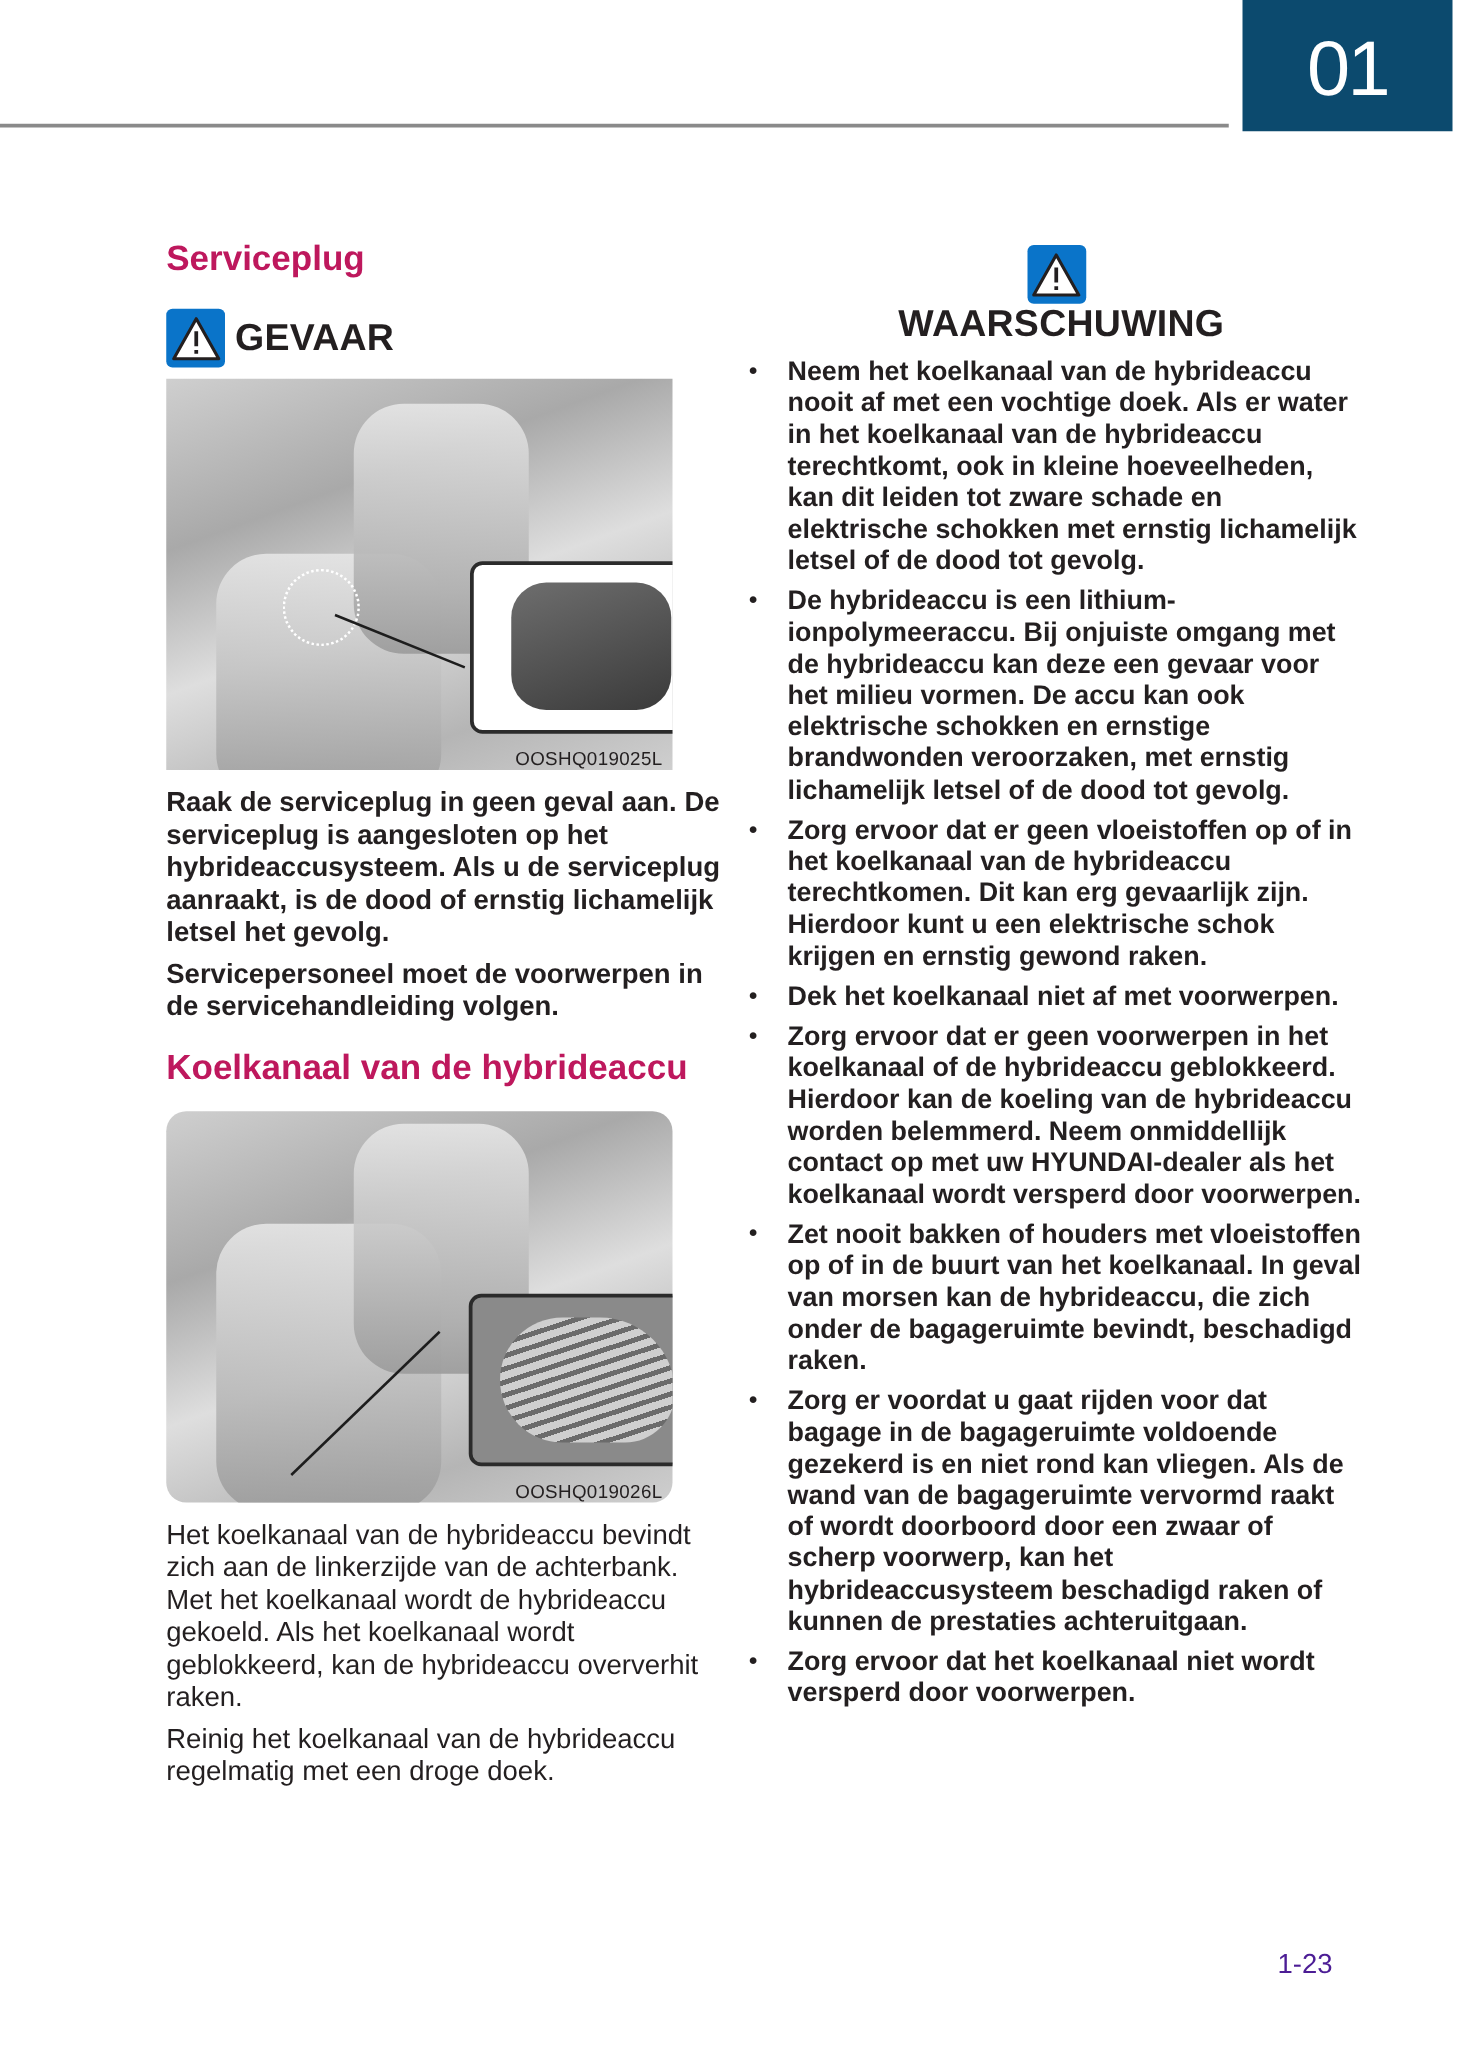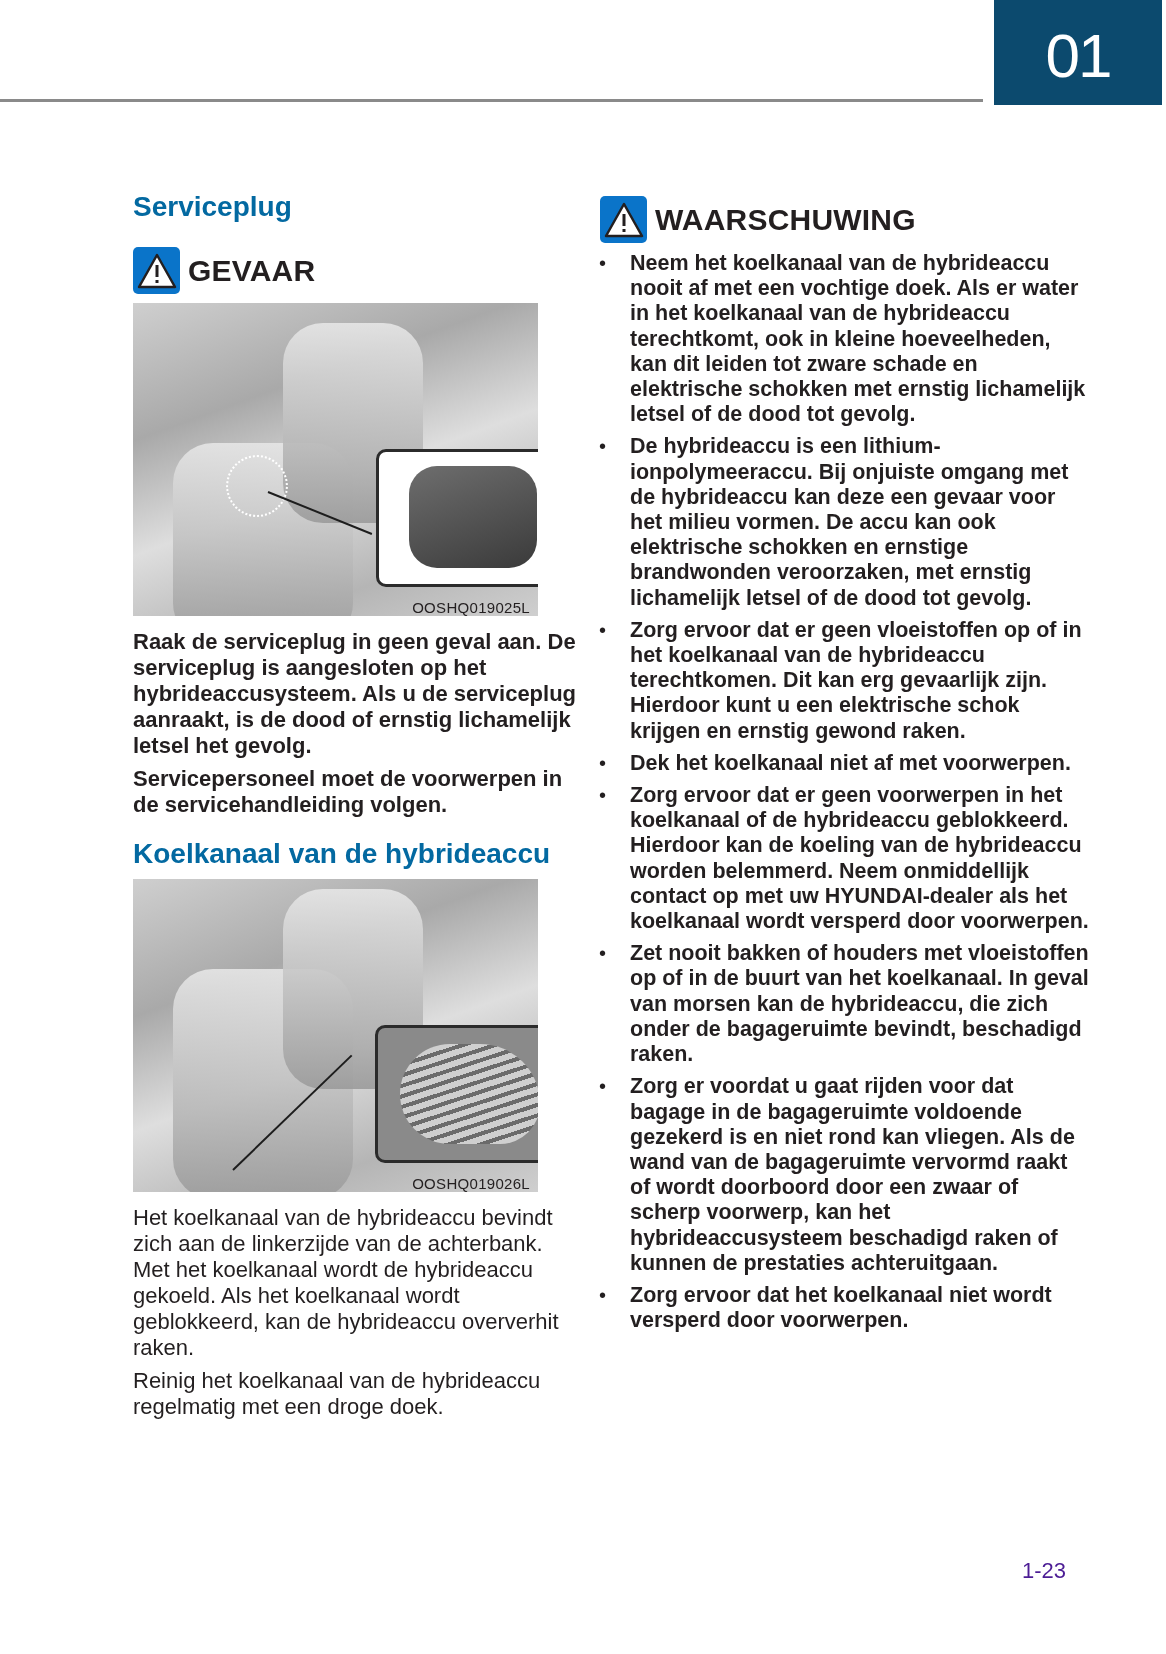--- a/index.html
+++ b/index.html
@@ -6,21 +6,21 @@
   html, body { width: 1166px; height: 1654px; background: #ffffff; overflow: hidden; }
   body { position: relative; font-family: "Liberation Sans", "DejaVu Sans", sans-serif; color: #231f20; }
 
   .top-rule { position: absolute; left: 0; top: 99px; width: 983px; height: 3px; background: #8a8a8a; }
   .chapter-tab { position: absolute; left: 994px; top: 0; width: 168px; height: 105px; background: #0c4a6e; color: #fff;
     display: flex; align-items: center; justify-content: center; font-size: 62px; font-weight: 400; letter-spacing: -2px; padding-top: 6px; }
 
   .col-left { position: absolute; left: 133px; top: 190px; width: 452px; }
   .col-right { position: absolute; left: 630px; top: 196px; width: 460px; }
 
-  .section-title { color: #0369a1; font-weight: 700; font-size: 28px; line-height: 34px; }
+  .section-title { color: #be185d; font-weight: 700; font-size: 28px; line-height: 34px; }
 
   .alert-head { display: flex; align-items: center; }
   .alert-icon { width: 47px; height: 47px; background: #0a74c9; border-radius: 5px; display: flex; align-items: center; justify-content: center; flex: none; }
   .alert-label { font-weight: 700; font-size: 30px; margin-left: 8px; color: #231f20; letter-spacing: 0.2px; }
 
   .figure { position: relative; width: 405px; height: 313px; background: linear-gradient(160deg, #cfcfcf 0%, #a9a9a9 30%, #dedede 55%, #b5b5b5 80%, #cfcfcf 100%); overflow: hidden; }
   .figure .fig-code { position: absolute; right: 8px; bottom: 0; font-size: 15px; color: #231f20; background: rgba(255,255,255,0.0); letter-spacing: 0.3px; }
   .figure .inset { position: absolute; background: #fff; border: 3px solid #2b2b2b; border-radius: 10px; }
   .figure .seat { position: absolute; border-radius: 40px; background: linear-gradient(180deg, #e6e6e6, #9b9b9b); opacity: 0.9; }
   .figure .pointer { position: absolute; height: 2px; background: #1d1d1d; transform-origin: left center; }
@@ -69,38 +69,38 @@
     <span class="fig-code">OOSHQ019025L</span>
   </div>
 
   <div style="margin-top:13px;">
     <p class="para body-bold">Raak de serviceplug in geen geval aan. De serviceplug is aangesloten op het hybrideaccusysteem. Als u de serviceplug aanraakt, is de dood of ernstig lichamelijk letsel het gevolg.</p>
     <p class="para body-bold">Servicepersoneel moet de voorwerpen in de servicehandleiding volgen.</p>
   </div>
 
   <h2 class="section-title" style="margin-top:19px;">Koelkanaal van de hybrideaccu</h2>
 
-  <div class="figure" style="margin-top:8px;">
+  <div class="figure" style="margin-top:18px;border-radius:16px;">
     <div class="seat" style="left:40px; top:90px; width:180px; height:230px;"></div>
     <div class="seat" style="left:150px; top:10px; width:140px; height:200px;"></div>
     <div class="pointer" style="left:100px; top:290px; width:165px; transform:rotate(-44deg);"></div>
     <div class="inset" style="left:242px; top:146px; width:193px; height:138px; background:#8a8a8a;">
       <div style="position:absolute; left:22px; top:16px; width:140px; height:100px; border-radius:50px 60px 40px 50px; background:repeating-linear-gradient(-18deg,#cfcfcf 0 6px,#6b6b6b 6px 10px);"></div>
     </div>
     <span class="fig-code">OOSHQ019026L</span>
   </div>
 
   <div style="margin-top:13px;">
     <p class="para body-regular">Het koelkanaal van de hybrideaccu bevindt zich aan de linkerzijde van de achterbank. Met het koelkanaal wordt de hybrideaccu gekoeld. Als het koelkanaal wordt geblokkeerd, kan de hybrideaccu oververhit raken.</p>
     <p class="para body-regular">Reinig het koelkanaal van de hybrideaccu regelmatig met een droge doek.</p>
   </div>
 </div>
 
 <div class="col-right">
-  <div class="alert-head" style="margin-left:-30px;">
+  <div class="alert-head" style="margin-left:-30px;flex-direction:column;">
     <span class="alert-icon">
       <svg width="40" height="36" viewBox="0 0 40 36">
           <path d="M20 2 L38 34 L2 34 Z" fill="#fff" stroke="#231f20" stroke-width="2.5" stroke-linejoin="round"></path>
           <rect x="18.5" y="12" width="3" height="12" fill="#231f20"></rect>
           <rect x="18.5" y="27" width="3" height="3" fill="#231f20"></rect>
         </svg>
     </span>
     <span class="alert-label">WAARSCHUWING</span>
   </div>
 

